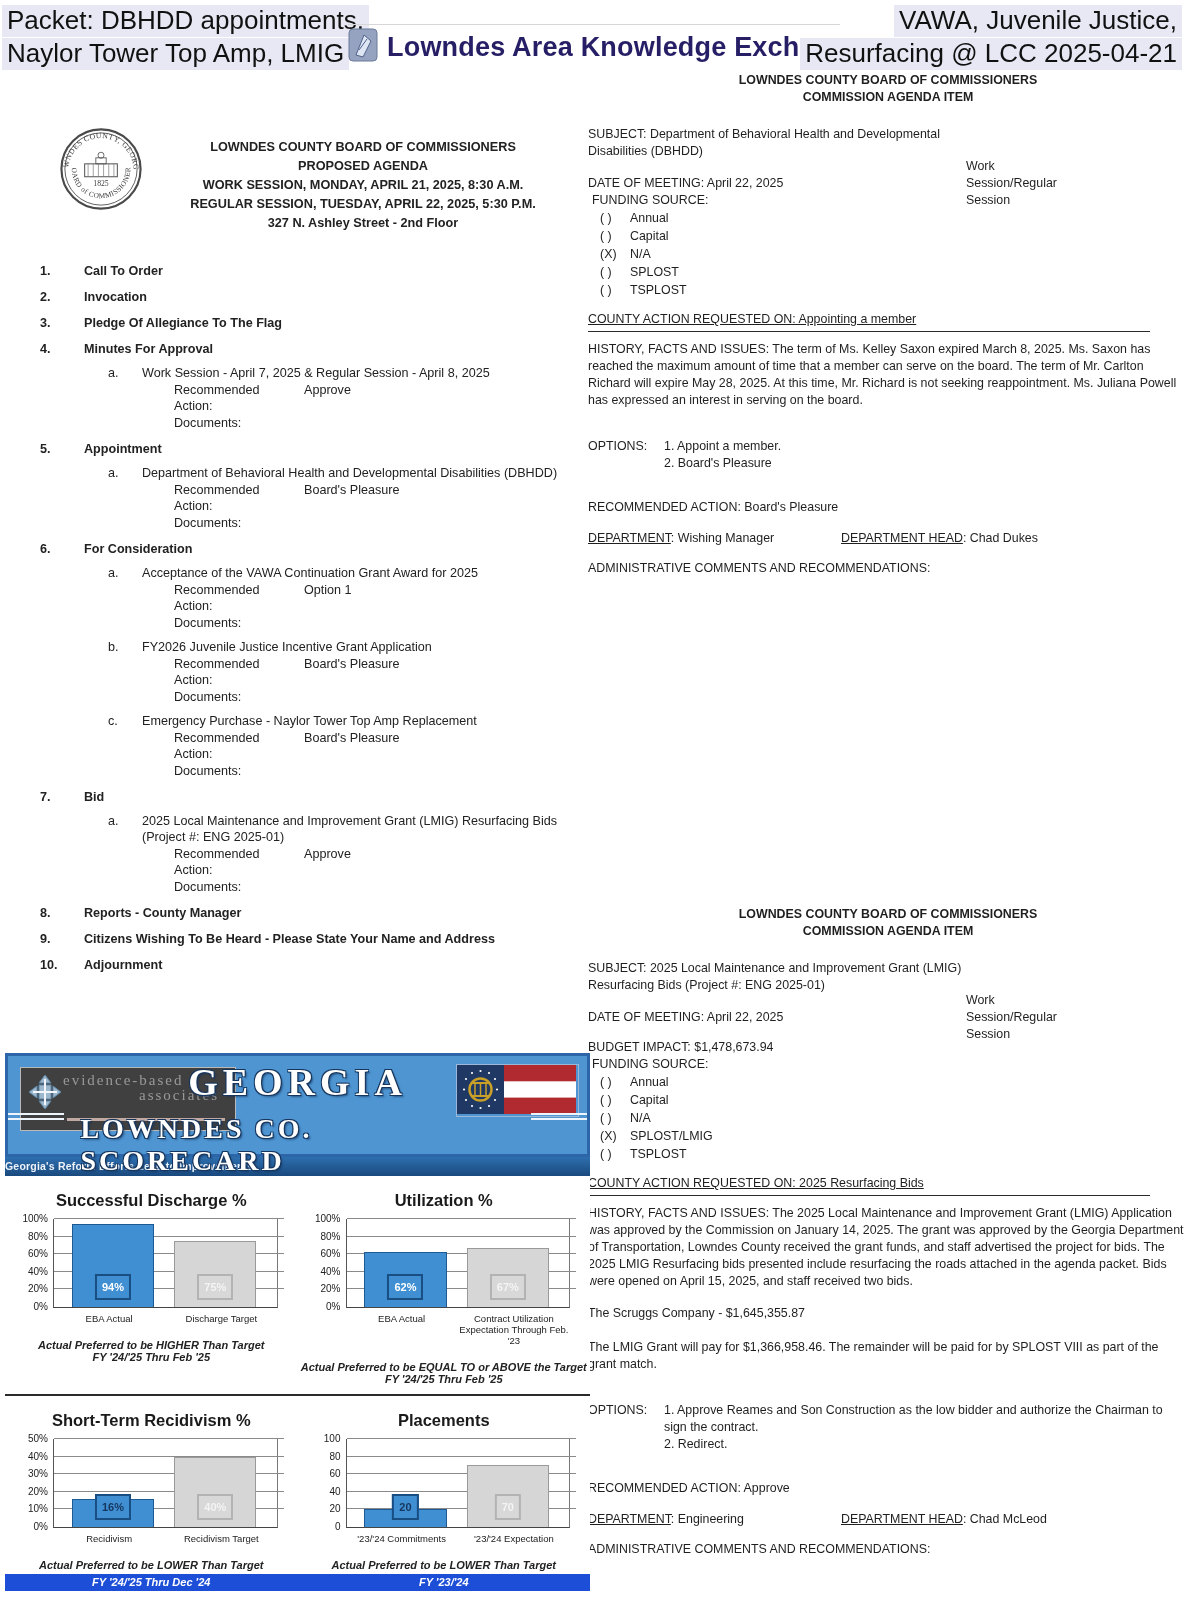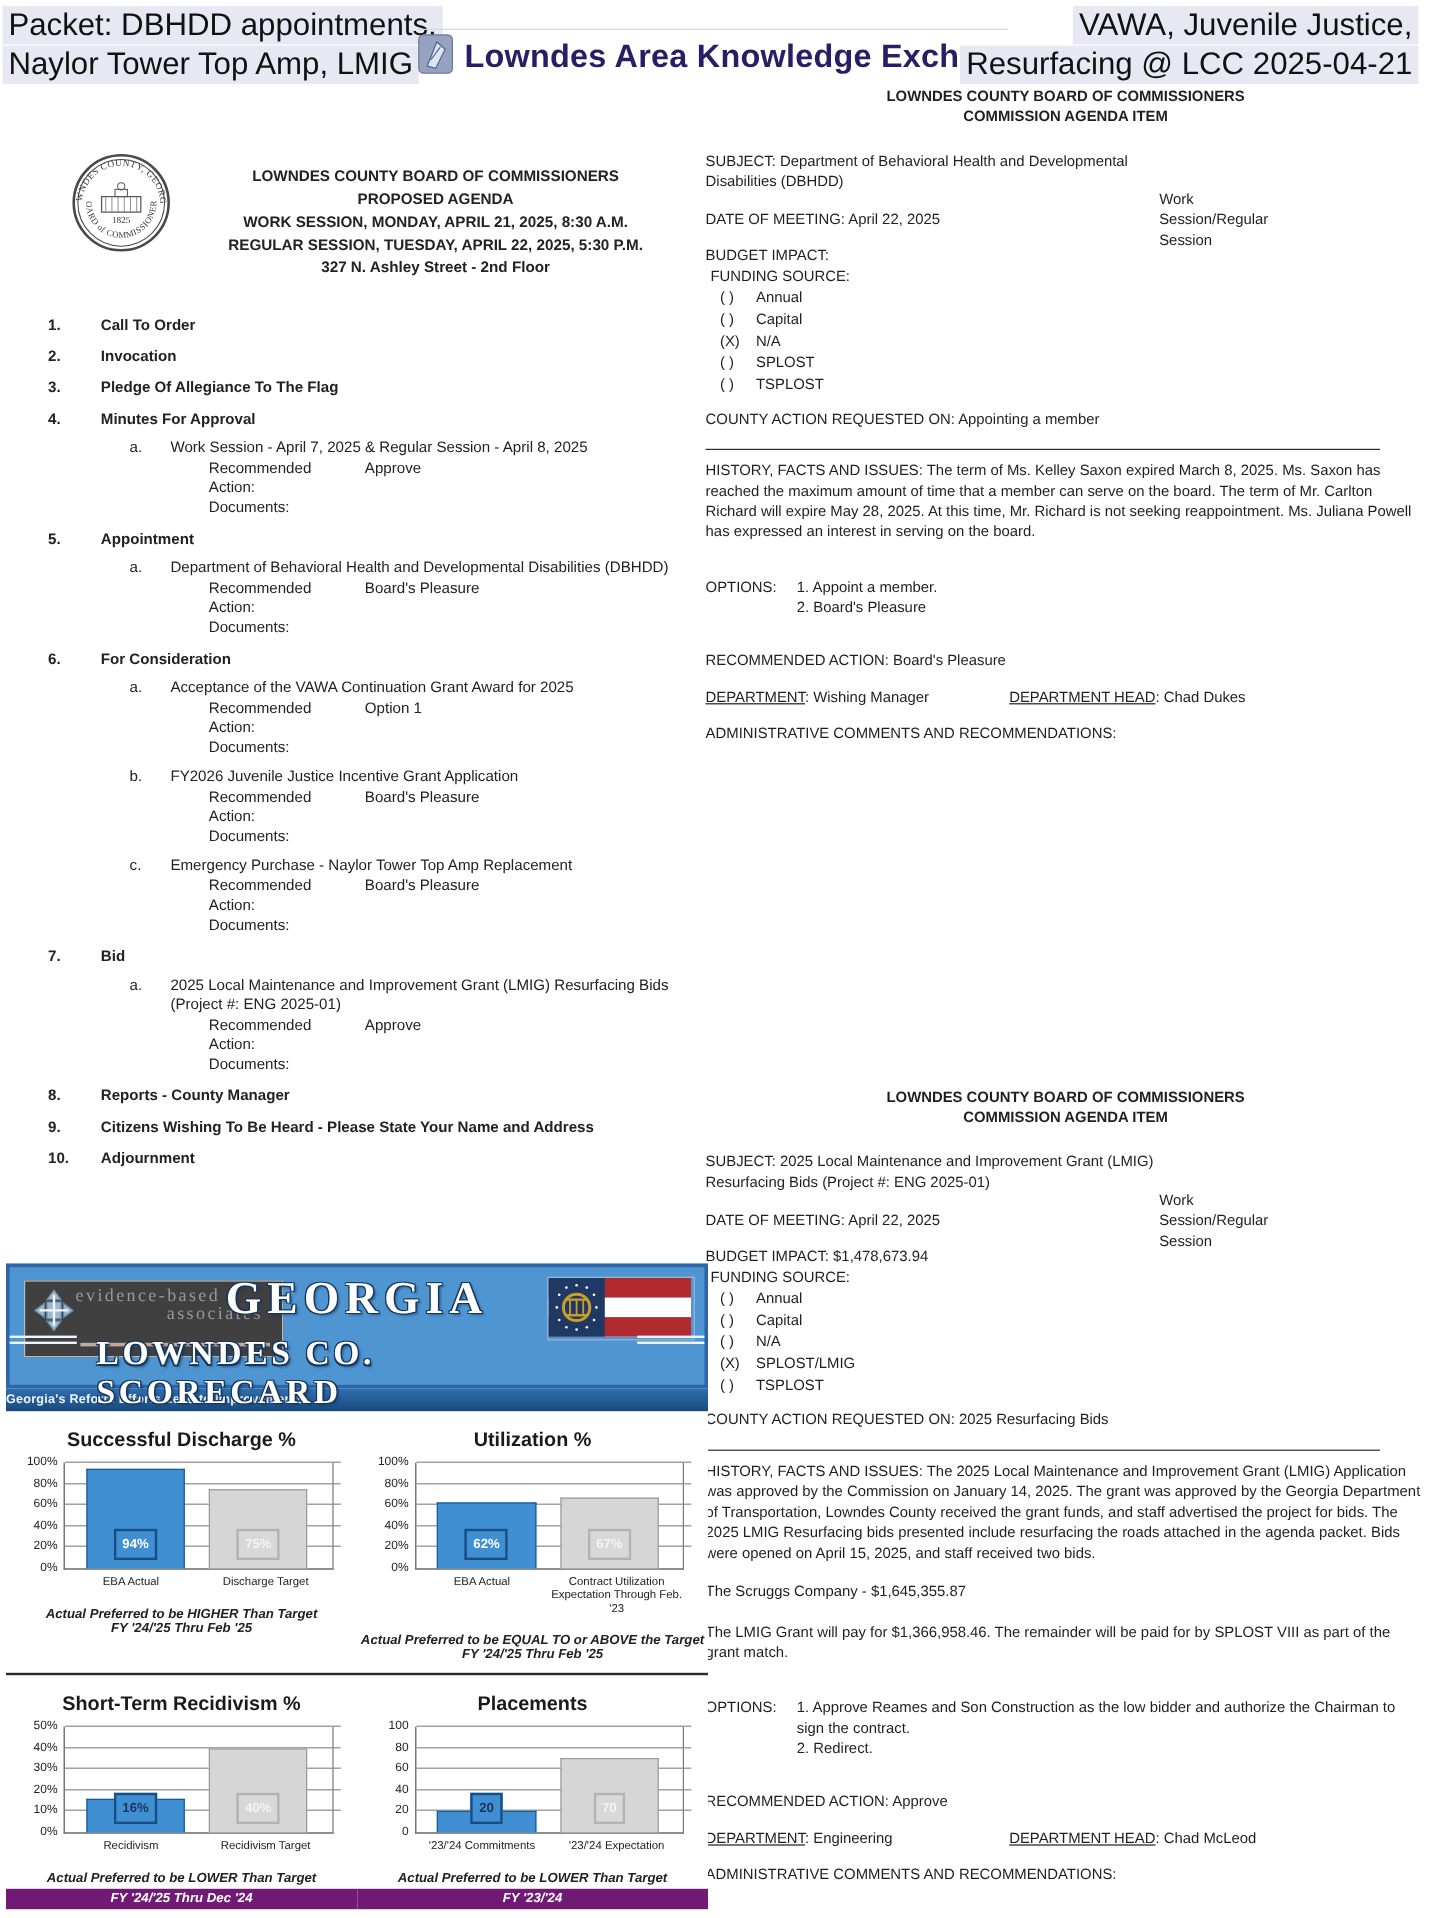--- a/index.html
+++ b/index.html
@@ -36,21 +36,21 @@
   #citem1{top:72px;} #citem2{top:906px;}
   .citem-title{text-align:center;font-weight:bold;}
   .subject{margin-top:20px;width:392px;}
   .session{position:absolute;left:378px;top:86px;width:96px;}
   .cdate{margin-top:15px;}
   .budget{margin-top:13px;}
   .fsrc{padding-left:4px;}
   .fs-list{padding-left:12px;}
   .fs-row{line-height:18px;display:flex;}
   .fs-mark{width:30px;flex:none;}
-  .action-req{margin-top:12px;border-bottom:1.5px solid #2b2b2b;padding-bottom:16px;width:562px;}
+  .action-req{margin-top:12px;border-bottom:1.5px solid #2b2b2b;padding-bottom:3px;width:562px;text-decoration:underline;}
   .history{margin-top:9px;width:596px;}
   .bids{margin-top:15px;}
   .note{margin-top:17px;width:596px;}
   .opts{position:relative;margin-top:29px;}
   .opts-label{position:absolute;left:0;top:0;}
   .opt{padding-left:76px;width:520px;}
   .recommended{margin-top:27px;}
   .dept-row{display:flex;margin-top:14px;}
   .dept-left{width:253px;flex:none;}
   .ul{text-decoration:underline;}
@@ -86,21 +86,21 @@
   .b0{left:8%;background:#3f8fd2;border:1.5px solid #1d5a94;border-bottom:none;}
   .b1{left:54%;background:#d6d6d6;border:1.5px solid #9a9a9a;border-bottom:none;}
   .val{position:absolute;bottom:7px;transform:translateX(-50%);font-weight:bold;font-size:11px;
        padding:0 5px;border:2px solid;line-height:22px;white-space:nowrap;}
   .v0{left:26.5%;background:#3f8fd2;border-color:#194e83;}
   .v1{left:72.5%;background:#d8d8d8;border-color:#b3b3b3;color:#f4f4f4;}
   .xlabels{display:flex;margin:5px 20px 0 48px;}
   .xlab{width:50%;text-align:center;font-size:9.5px;line-height:11px;color:#222;}
   .cfoot{margin-top:15px;text-align:center;font-style:italic;font-weight:bold;font-size:11px;color:#222;}
   .cperiod-plain{text-align:center;font-style:italic;font-weight:bold;font-size:11px;color:#222;}
-  .cperiod-bar{margin-top:3px;background:#701a75;color:#fff;text-align:center;font-style:italic;
+  .cperiod-bar{margin-top:3px;background:#1d4ed8;color:#fff;text-align:center;font-style:italic;
                font-weight:bold;font-size:11px;height:17px;line-height:17px;}
   .divider{grid-column:1/-1;border-top:2px solid #2a2a2a;margin-top:9px;}
 </style>
 </head>
 <body>
 
 <div class="page">
 
   <header class="topbar">
     <div class="top-left">
@@ -249,21 +249,20 @@
         </div>
       </div>
   </section>
 
   <section class="citem" id="citem1">
     <div class="citem-title">LOWNDES COUNTY BOARD OF COMMISSIONERS</div>
     <div class="citem-title">COMMISSION AGENDA ITEM</div>
     <div class="session">Work Session/Regular Session</div>
     <div class="subject">SUBJECT: Department of Behavioral Health and Developmental Disabilities (DBHDD)</div>
     <div class="cdate">DATE OF MEETING: April 22, 2025</div>
-    <div class="budget">BUDGET IMPACT:</div>
     <div class="fsrc">FUNDING SOURCE:</div>
     <div class="fs-list">
         <div class="fs-row">
           <span class="fs-mark">( )</span>
           <span>Annual</span>
         </div>
         <div class="fs-row">
           <span class="fs-mark">( )</span>
           <span>Capital</span>
         </div>

